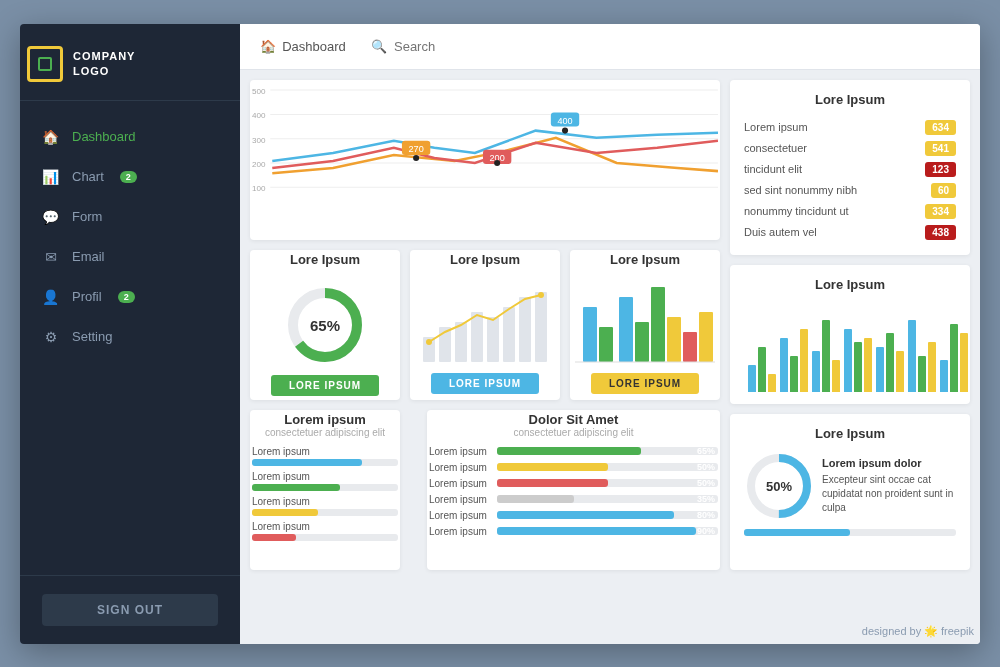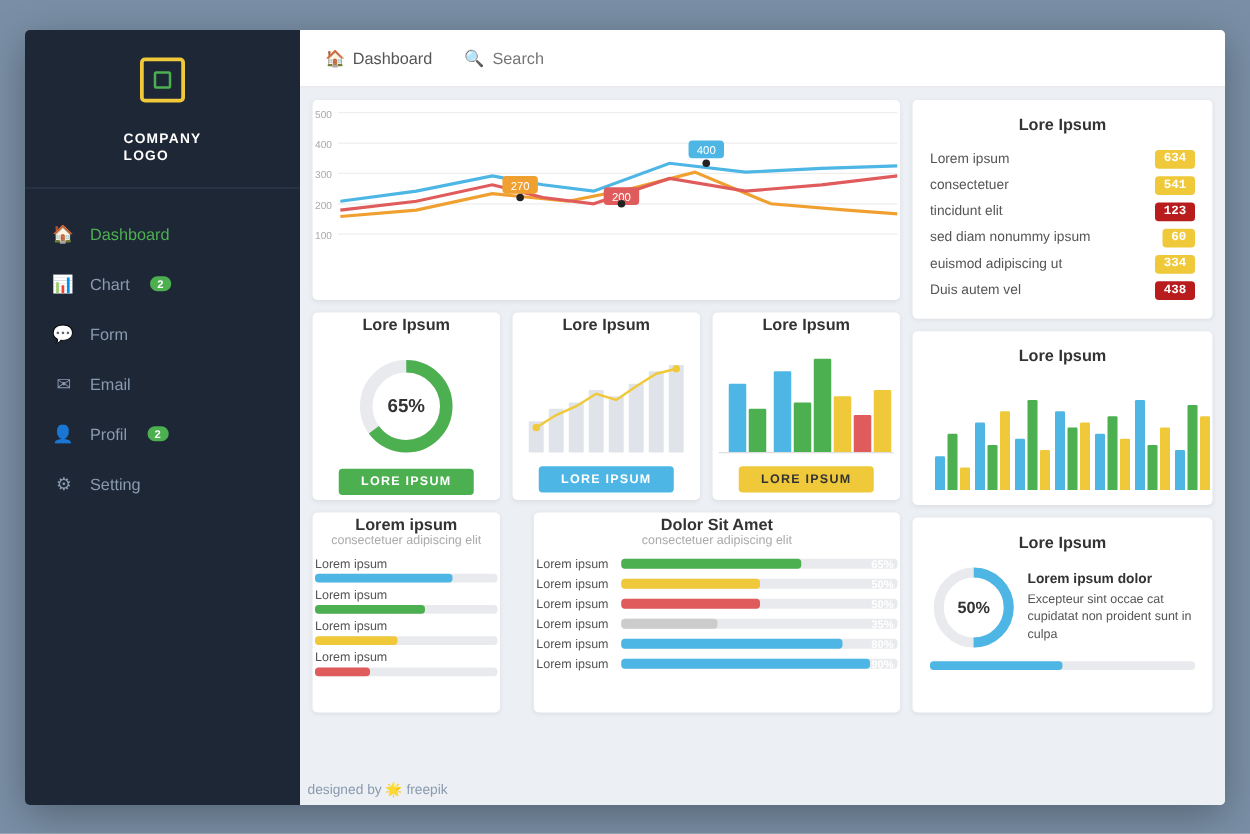--- a/index.html
+++ b/index.html
@@ -21,26 +21,25 @@
     }
     
     .sidebar {
       width: 220px;
       background: #1e2736;
       display: flex;
       flex-direction: column;
       flex-shrink: 0;
     }
     .sidebar-logo {
-      padding: 22px 24px 18px;
-      display: flex;
-      align-items: center;
-      gap: 22px;
+      padding: 22px 7px 18px;
+      display: flex;
+      align-items: center;
+      gap: 10px;
       border-bottom: 1px solid #2d3a4a;
-      flex-direction: column;
     }
     .logo-icon {
       width: 36px;
       height: 36px;
       border: 3px solid #f0c93a;
       border-radius: 4px;
       display: flex;
       align-items: center;
       justify-content: center;
     }
@@ -199,21 +198,20 @@
       padding: 3px 0;
       font-size: 11px;
       color: #555;
     }
     .list-badge {
       border-radius: 3px;
       padding: 2px 7px;
       font-size: 10px;
       font-weight: 700;
       color: #fff;
-      font-family: Liberation Mono, monospace;
     }
     
     .card-donut { grid-column: 1/2; grid-row: 2/3; display: flex; flex-direction: column; align-items: center; }
     .card-bar { grid-column: 2/3; grid-row: 2/3; display: flex; flex-direction: column; align-items: center; }
     .card-colbar { grid-column: 3/4; grid-row: 2/3; display: flex; flex-direction: column; align-items: center; }
     
     .card-progress1 { grid-column: 1/2; grid-row: 3/4; }
     .card-progress2 { grid-column: 2/4; grid-row: 3/4; margin-left: 17px; }
 
     
@@ -266,21 +264,21 @@
     .donut-text strong { font-size:11px; color:#333; display:block; margin-bottom:2px; }
 
     
     .hbar-row { display: flex; align-items: center; gap: 6px; margin-bottom: 5px; }
     .hbar-label { font-size: 10px; color: #555; width: 62px; flex-shrink: 0; }
     .hbar-track { flex: 1; background: #e8eaed; border-radius: 3px; height: 8px; position: relative; }
     .hbar-fill { height: 100%; border-radius: 3px; }
     .hbar-pct { font-size: 9px; color: #fff; position: absolute; right: 3px; top: 50%; transform: translateY(-50%); font-weight:700; }
 
     .watermark {
-      text-align: left;
+      text-align: right;
       color: #8a9bb0;
       font-size: 11px;
       padding: 6px;
       background: #eceff3;
     }
   </style>
 </head>
 <body>
 
 <div class="dashboard-wrapper">
@@ -319,20 +317,23 @@
     <span class="nav-icon">👤</span>
     <span>Profil</span>
     <span class="badge">2</span>
   </div>
         <div class="nav-item">
     <span class="nav-icon">⚙</span>
     <span>Setting</span>
 
   </div>
       </div>
+    <div class="sidebar-signout">
+      <button class="signout-btn">SIGN OUT</button>
+    </div>
   </nav>
 
   <div class="main">
 
     <div class="topbar">
       <div class="topbar-breadcrumb">
         <span>🏠</span>
         <span>Dashboard</span>
       </div>
       <div class="topbar-search">
@@ -389,25 +390,25 @@
   </div>
               <div class="list-item-row">
     <span>consectetuer</span>
     <span class="list-badge" style="background:#f0c93a">541</span>
   </div>
               <div class="list-item-row">
     <span>tincidunt elit</span>
     <span class="list-badge" style="background:#b91c1c">123</span>
   </div>
               <div class="list-item-row">
-    <span>sed diam nonummy ipsum</span>
+    <span>sed sint nonummy nibh</span>
     <span class="list-badge" style="background:#f0c93a">60</span>
   </div>
               <div class="list-item-row">
-    <span>euismod adipiscing ut</span>
+    <span>nonummy tincidunt ut</span>
     <span class="list-badge" style="background:#f0c93a">334</span>
   </div>
               <div class="list-item-row">
     <span>Duis autem vel</span>
     <span class="list-badge" style="background:#b91c1c">438</span>
   </div>
             </div>
         </div>
 
         <div class="right-card">

